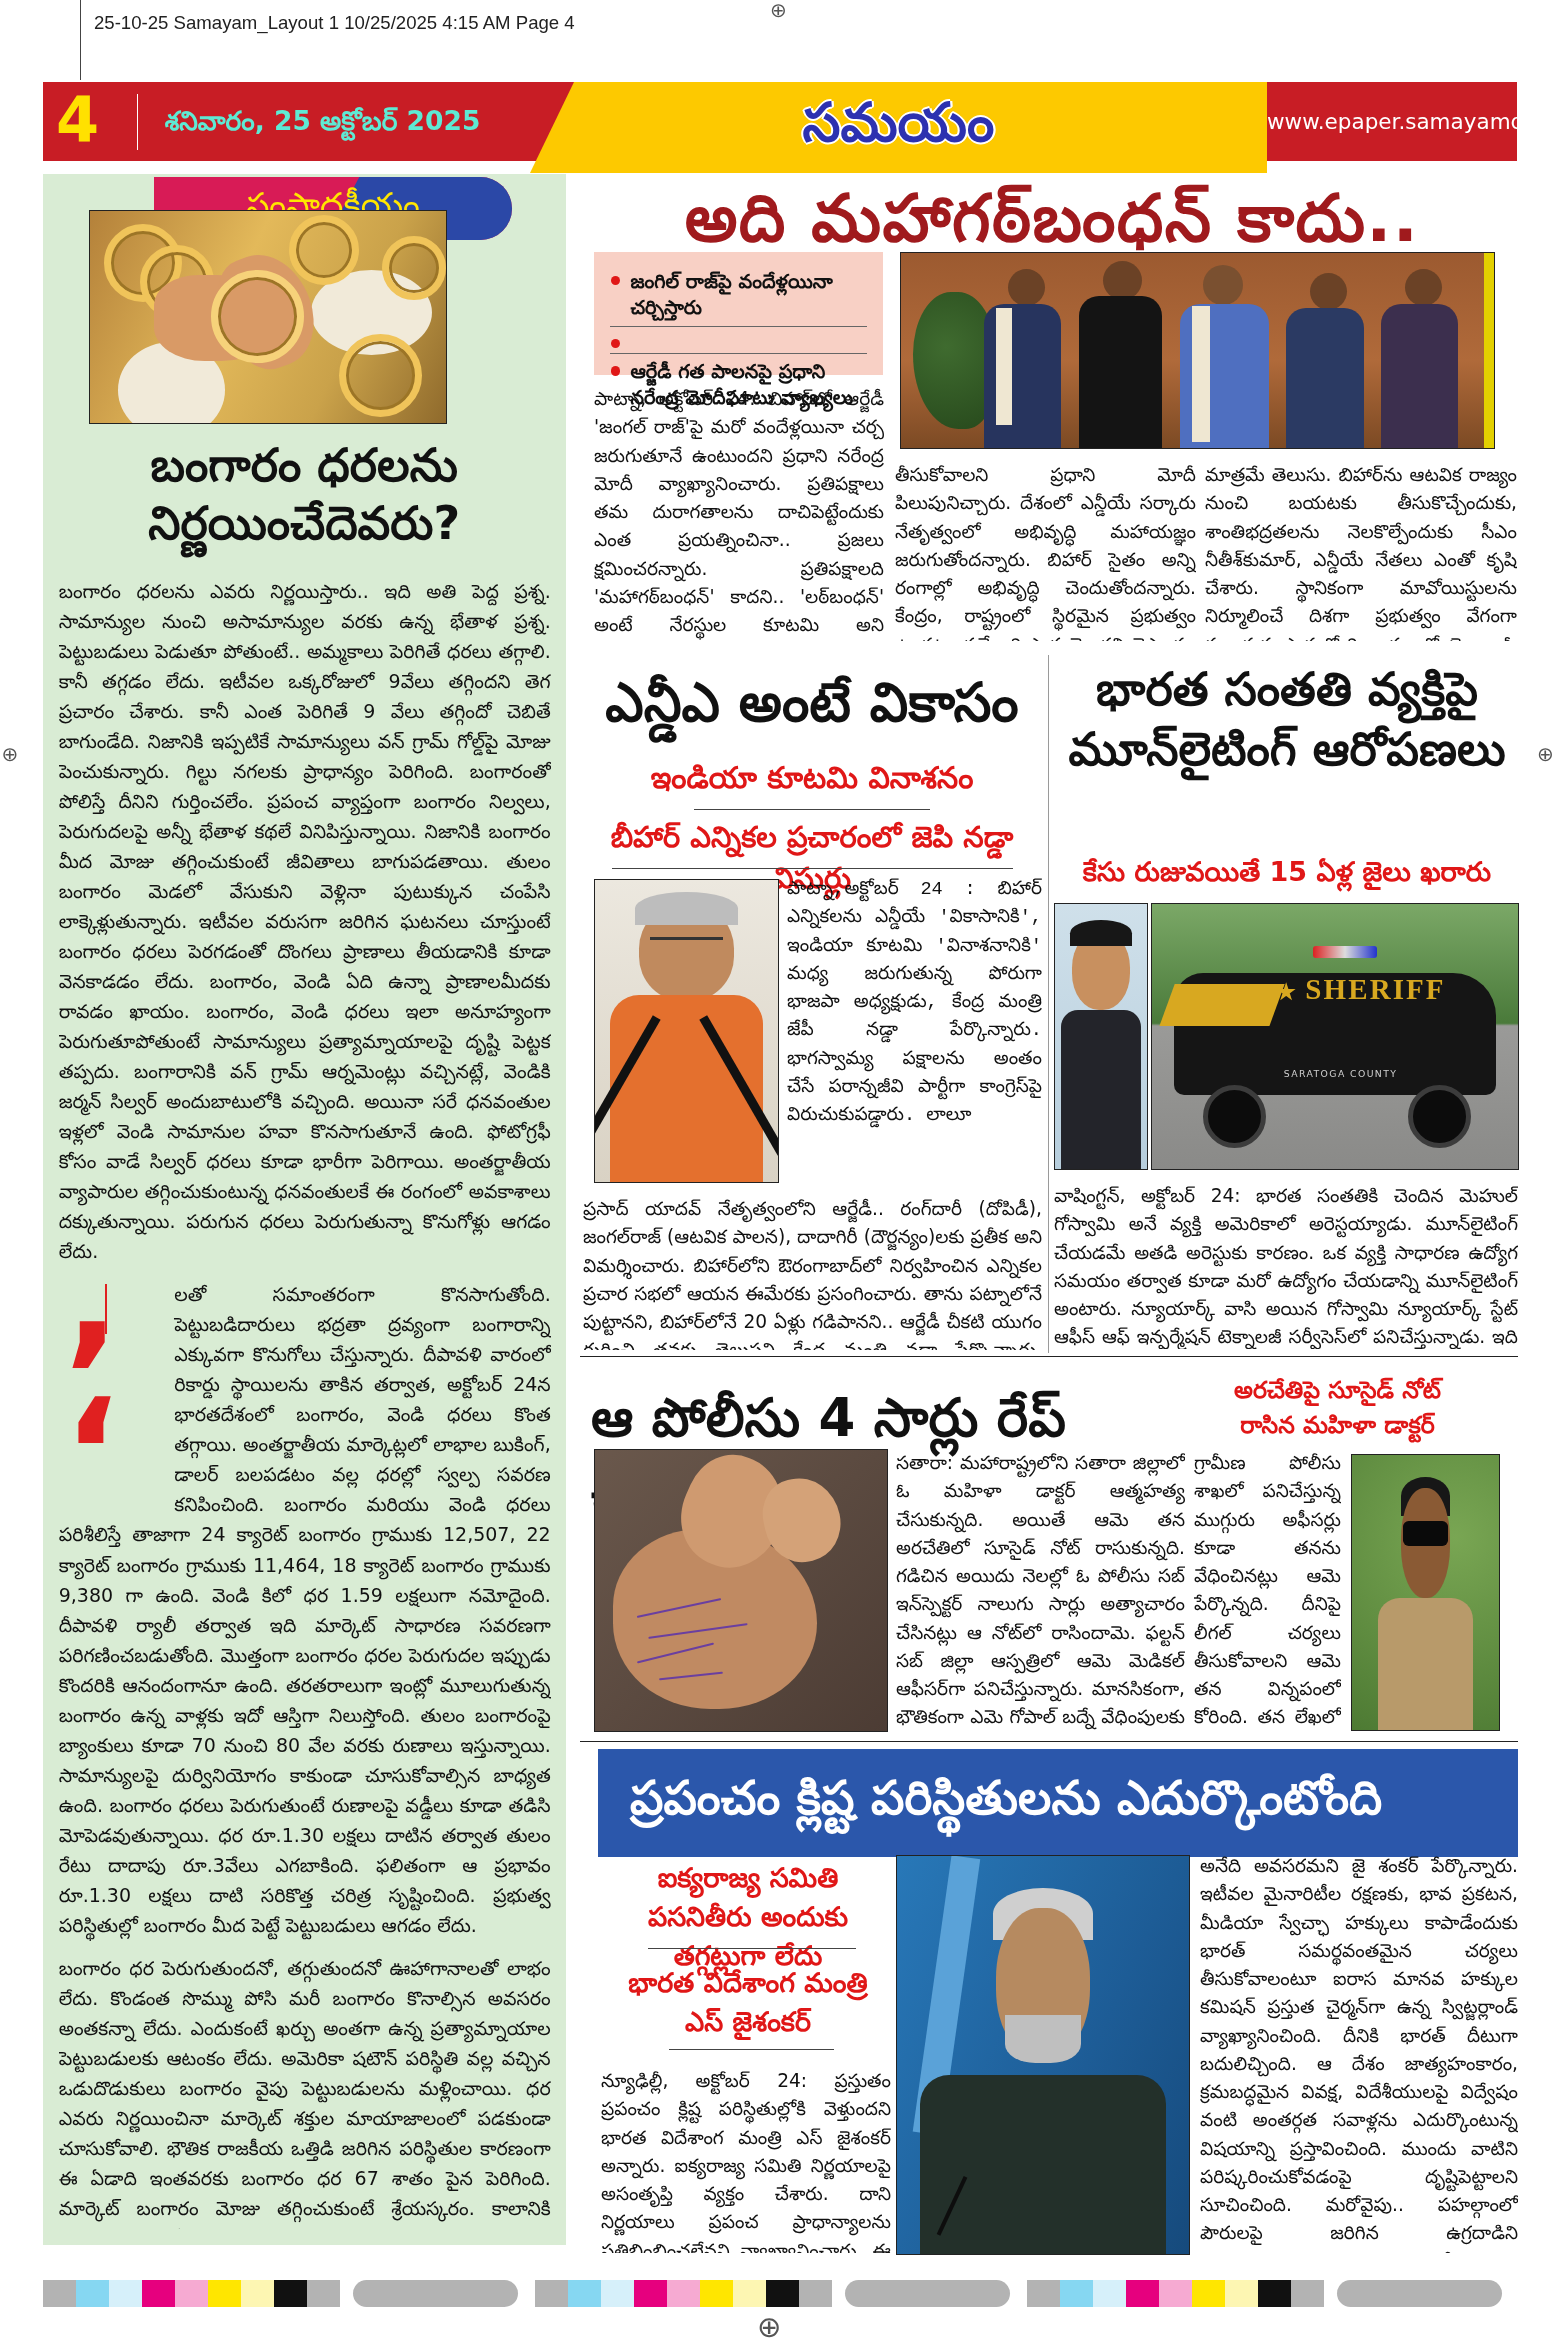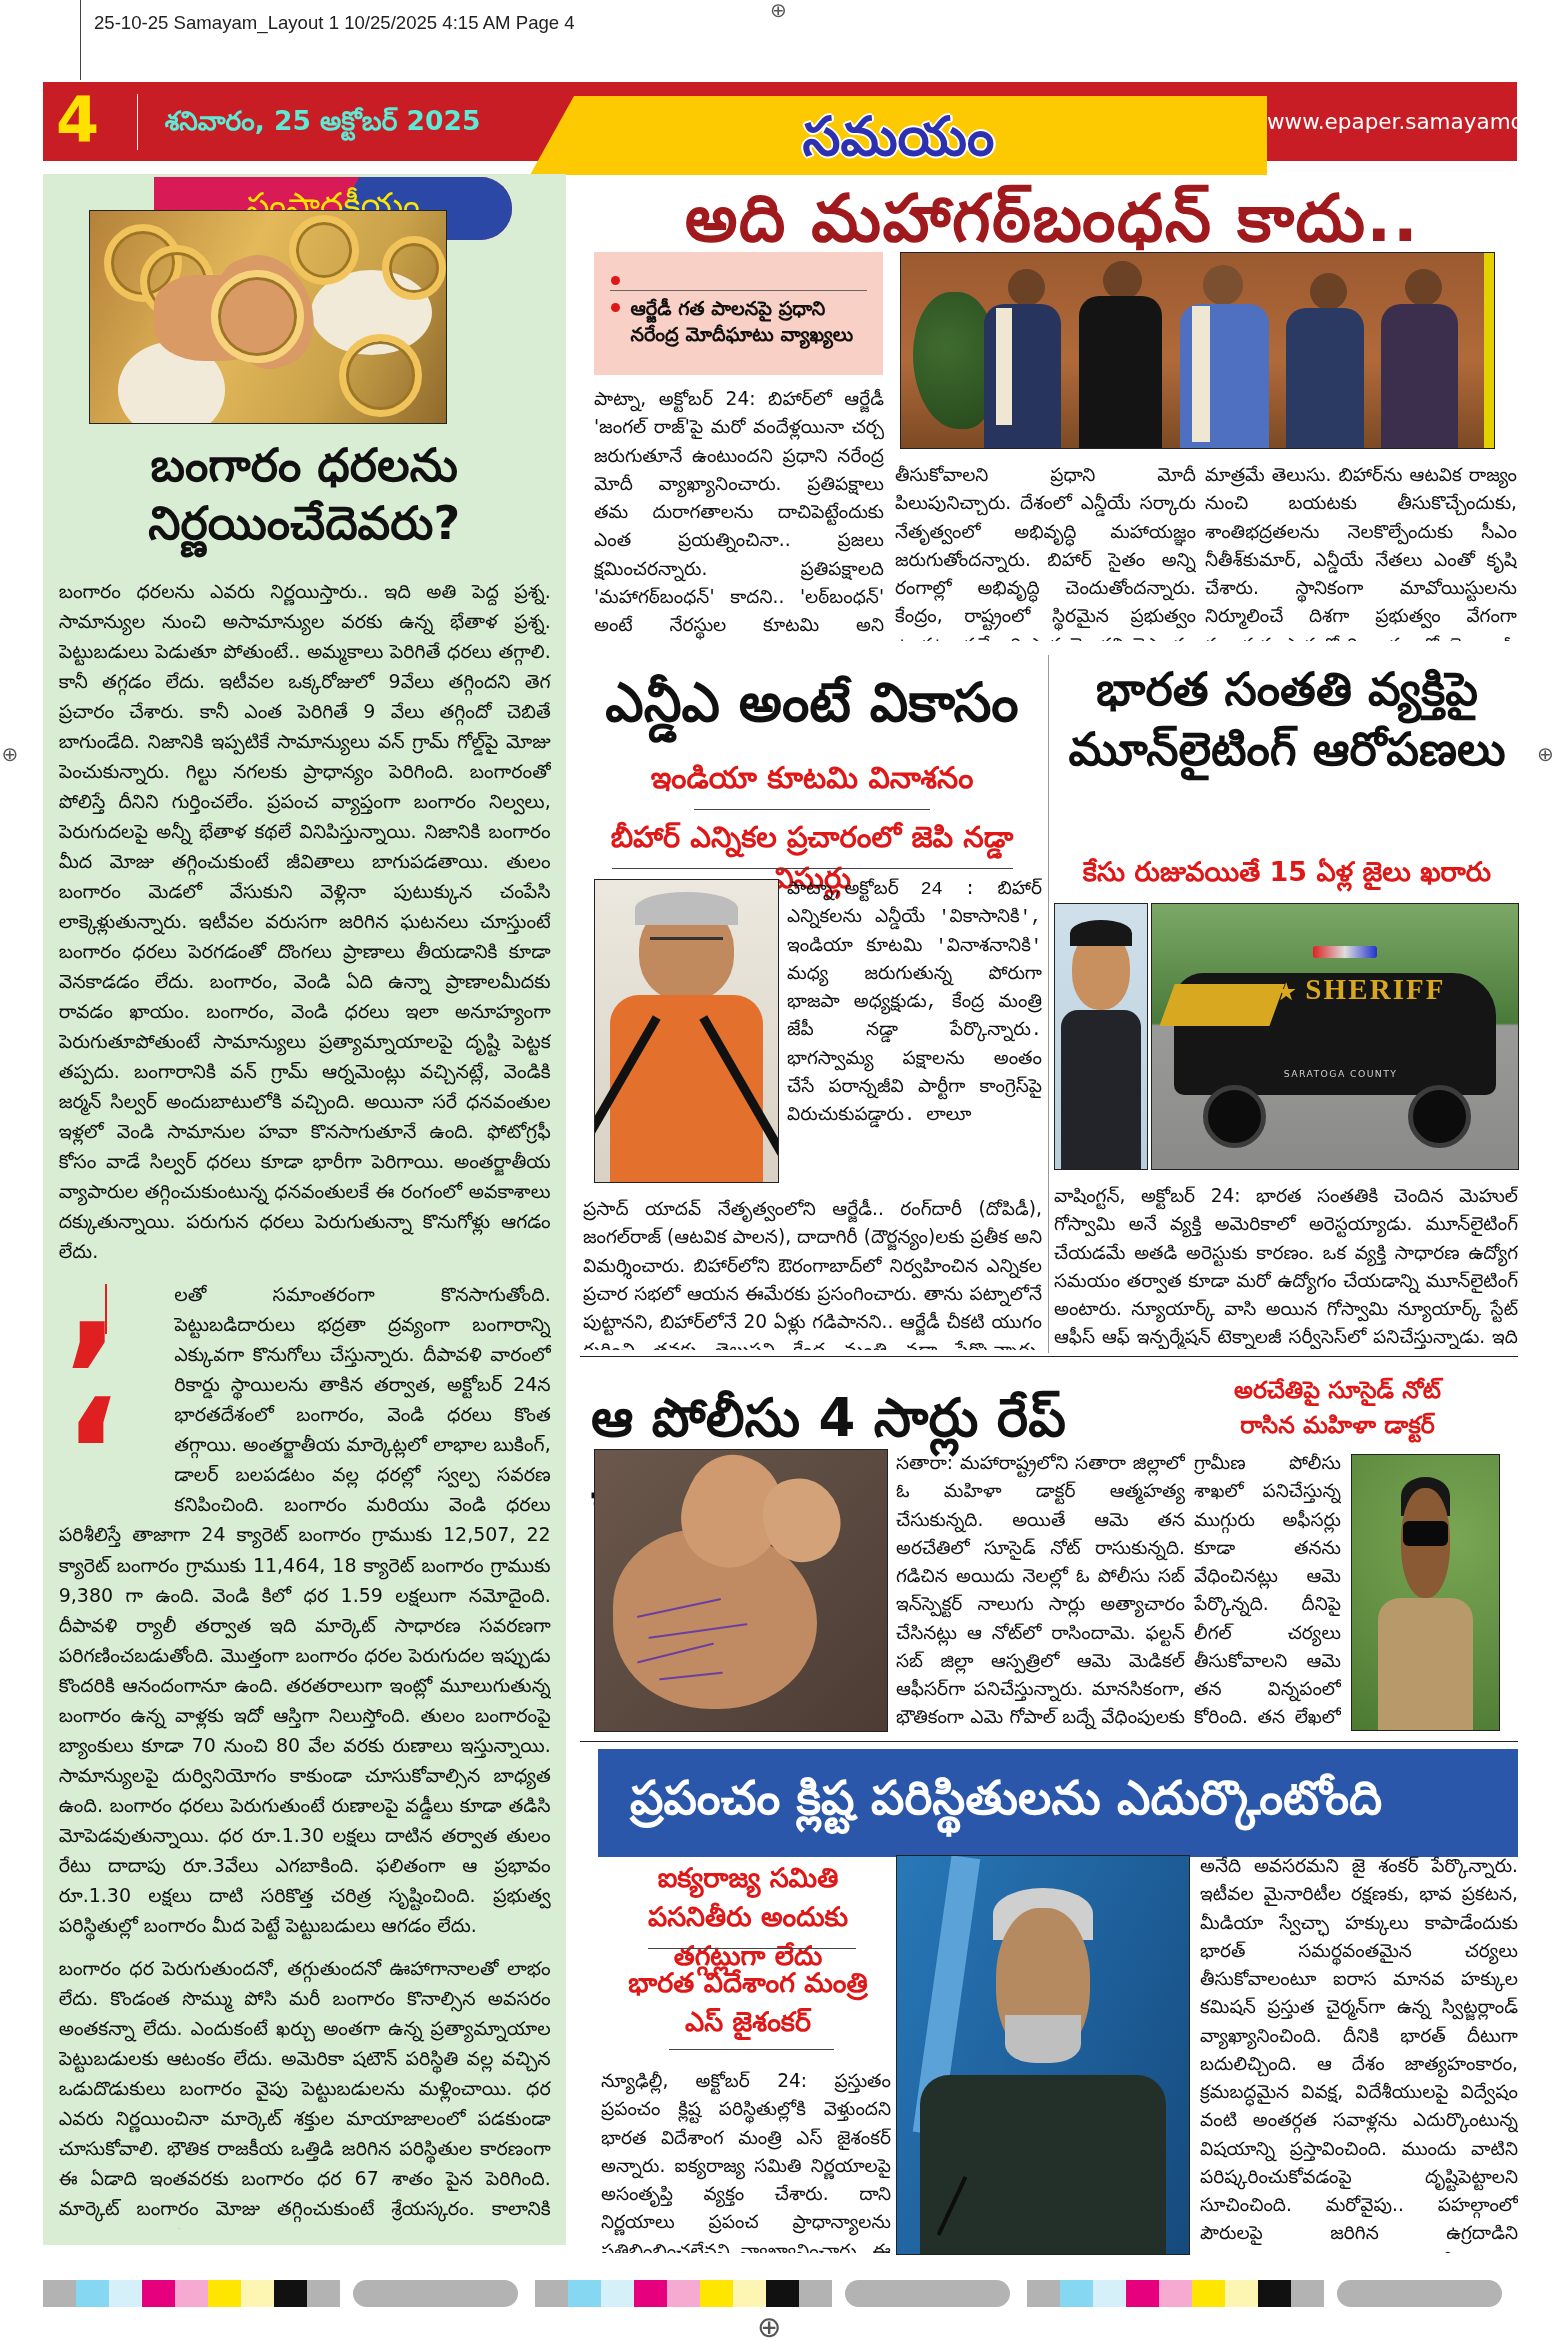--- a/index.html
+++ b/index.html
@@ -94,21 +94,21 @@
 <body>
 
 <div class="abs" style="left:80px;top:0;width:1.4px;height:80px;background:#444;"></div>
 <div class="abs slug" style="left:94px;top:11.5px;">25-10-25 Samayam_Layout 1  10/25/2025  4:15 AM  Page 4</div>
 <div class="abs regmark" style="left:770px;top:0;">⊕</div>
 
 <div class="abs hdr" style="left:43px;top:82px;width:1474px;height:79px;">
   <div class="abs pgnum" style="left:13px;top:7.2px;">4</div>
   <div class="abs" style="left:94px;top:11.5px;width:1.4px;height:56px;background:#fff;"></div>
   <div class="abs b" style="left:115px;top:23px;width:329px;font-size:26.5px;color:#5eead4;text-align:center;">శనివారం, 25 అక్టోబర్ 2025</div>
-  <div class="abs hdr-yellow" style="left:487px;top:14px;width:737px;height:79px;">
+  <div class="abs hdr-yellow" style="left:487px;top:0;width:737px;height:91px;">
     <div class="abs masthead" style="left:0;top:8.6px;width:100%;text-align:center;">సమయం</div>
   </div>
   <div class="abs" style="left:1224px;top:27px;width:293px;font-size:21.5px;color:#fff;text-align:center;">www.epaper.samayamdaily.net</div>
 </div>
 
 <div class="abs edpanel" style="left:43px;top:174px;width:523px;height:2071px;">
   <div class="abs ribbon" style="left:111px;top:2.9px;width:358px;height:63px;">
     <div class="ribbon-blue"></div>
     <div class="ribbon-label">సంపాదకీయం</div>
   </div>
@@ -138,20 +138,24 @@
       </span>
       <span>లతో సమాంతరంగా కొనసాగుతోంది. పెట్టుబడిదారులు భద్రతా ద్రవ్యంగా బంగారాన్ని ఎక్కువగా కొనుగోలు చేస్తున్నారు. దీపావళి వారంలో రికార్డు స్థాయిలను తాకిన తర్వాత, అక్టోబర్ 24న భారతదేశంలో బంగారం, వెండి ధరలు కొంత తగ్గాయి. అంతర్జాతీయ మార్కెట్లలో లాభాల బుకింగ్, డాలర్ బలపడటం వల్ల ధరల్లో స్వల్ప సవరణ కనిపించింది. బంగారం మరియు వెండి ధరలు పరిశీలిస్తే తాజాగా 24 క్యారెట్ బంగారం గ్రాముకు 12,507, 22 క్యారెట్ బంగారం గ్రాముకు 11,464, 18 క్యారెట్ బంగారం గ్రాముకు 9,380 గా ఉంది. వెండి కిలో ధర 1.59 లక్షలుగా నమోదైంది. దీపావళి ర్యాలీ తర్వాత ఇది మార్కెట్ సాధారణ సవరణగా పరిగణించబడుతోంది. మొత్తంగా బంగారం ధరల పెరుగుదల ఇప్పుడు కొందరికి ఆనందంగానూ ఉంది. తరతరాలుగా ఇంట్లో మూలుగుతున్న బంగారం ఉన్న వాళ్లకు ఇదో ఆస్తిగా నిలుస్తోంది. తులం బంగారంపై బ్యాంకులు కూడా 70 నుంచి 80 వేల వరకు రుణాలు ఇస్తున్నాయి. సామాన్యులపై దుర్వినియోగం కాకుండా చూసుకోవాల్సిన బాధ్యత ఉంది. బంగారం ధరలు పెరుగుతుంటే రుణాలపై వడ్డీలు కూడా తడిసి మోపెడవుతున్నాయి. ధర రూ.1.30 లక్షలు దాటిన తర్వాత తులం రేటు దాదాపు రూ.3వేలు ఎగబాకింది. ఫలితంగా ఆ ప్రభావం రూ.1.30 లక్షలు దాటి సరికొత్త చరిత్ర సృష్టించింది. ప్రభుత్వ పరిస్థితుల్లో బంగారం మీద పెట్టే పెట్టుబడులు ఆగడం లేదు.</span>
     </p>
     <p>బంగారం ధర పెరుగుతుందనో, తగ్గుతుందనో ఊహాగానాలతో లాభం లేదు. కొండంత సొమ్ము పోసి మరీ బంగారం కొనాల్సిన అవసరం అంతకన్నా లేదు. ఎందుకంటే ఖర్చు అంతగా ఉన్న ప్రత్యామ్నాయాల పెట్టుబడులకు ఆటంకం లేదు. అమెరికా షటౌన్ పరిస్థితి వల్ల వచ్చిన ఒడుదొడుకులు బంగారం వైపు పెట్టుబడులను మళ్లించాయి. ధర ఎవరు నిర్ణయించినా మార్కెట్ శక్తుల మాయాజాలంలో పడకుండా చూసుకోవాలి. భౌతిక రాజకీయ ఒత్తిడి జరిగిన పరిస్థితుల కారణంగా ఈ ఏడాది ఇంతవరకు బంగారం ధర 67 శాతం పైన పెరిగింది. మార్కెట్ బంగారం మోజు తగ్గించుకుంటే శ్రేయస్కరం. కాలానికి తగినట్లుగా ఆలోచనలు మార్చుకుంటే మేలు. ఇంతలా పెరుగుదలపై ప్రభుత్వాలు దృష్టి సారించాల్సిన అవసరం ఎంతైనా ఉంది. మొత్తంగా ధరల తీరుతెన్నులపై అందరిలోనూ చర్చ జరగాల్సిందే. మోసాలకూ అడ్డుకట్ట పడాల్సిందే.</p>
   </div>
 </div>
 
 <div class="abs lead-head ctr" style="left:587px;top:180px;width:930px;">అది మహాగఠ్‌బంధన్ కాదు.. లఠ్‌బంధన్</div>
 
 <div class="abs bulletbox" style="left:594px;top:252px;width:289px;height:123px;">
+  <div class="bullet-item">
+    <span class="dot"></span>
+    <span>జంగిల్ రాజ్‌పై వందేళ్లయినా చర్చిస్తారు</span>
+  </div>
   <div class="bullet-item">
     <span class="dot"></span>
   </div>
   <div class="bullet-item">
     <span class="dot"></span>
     <span>ఆర్జేడీ గత పాలనపై ప్రధాని నరేంద్ర మోదీఘాటు వ్యాఖ్యలు</span>
   </div>
 </div>
 
 <div class="photo ph-modi" style="left:900px;top:252px;width:593px;height:195px;">

